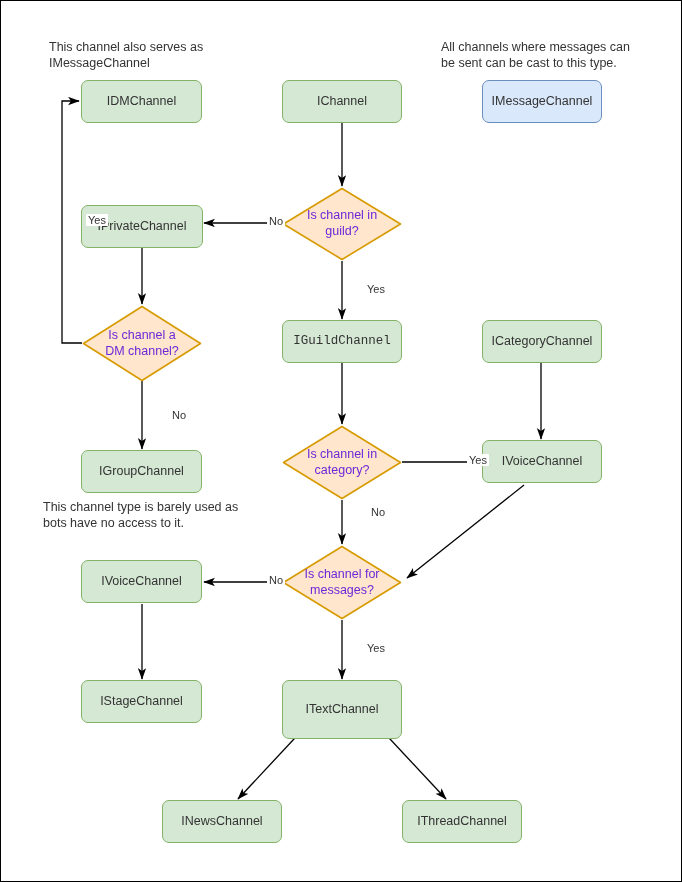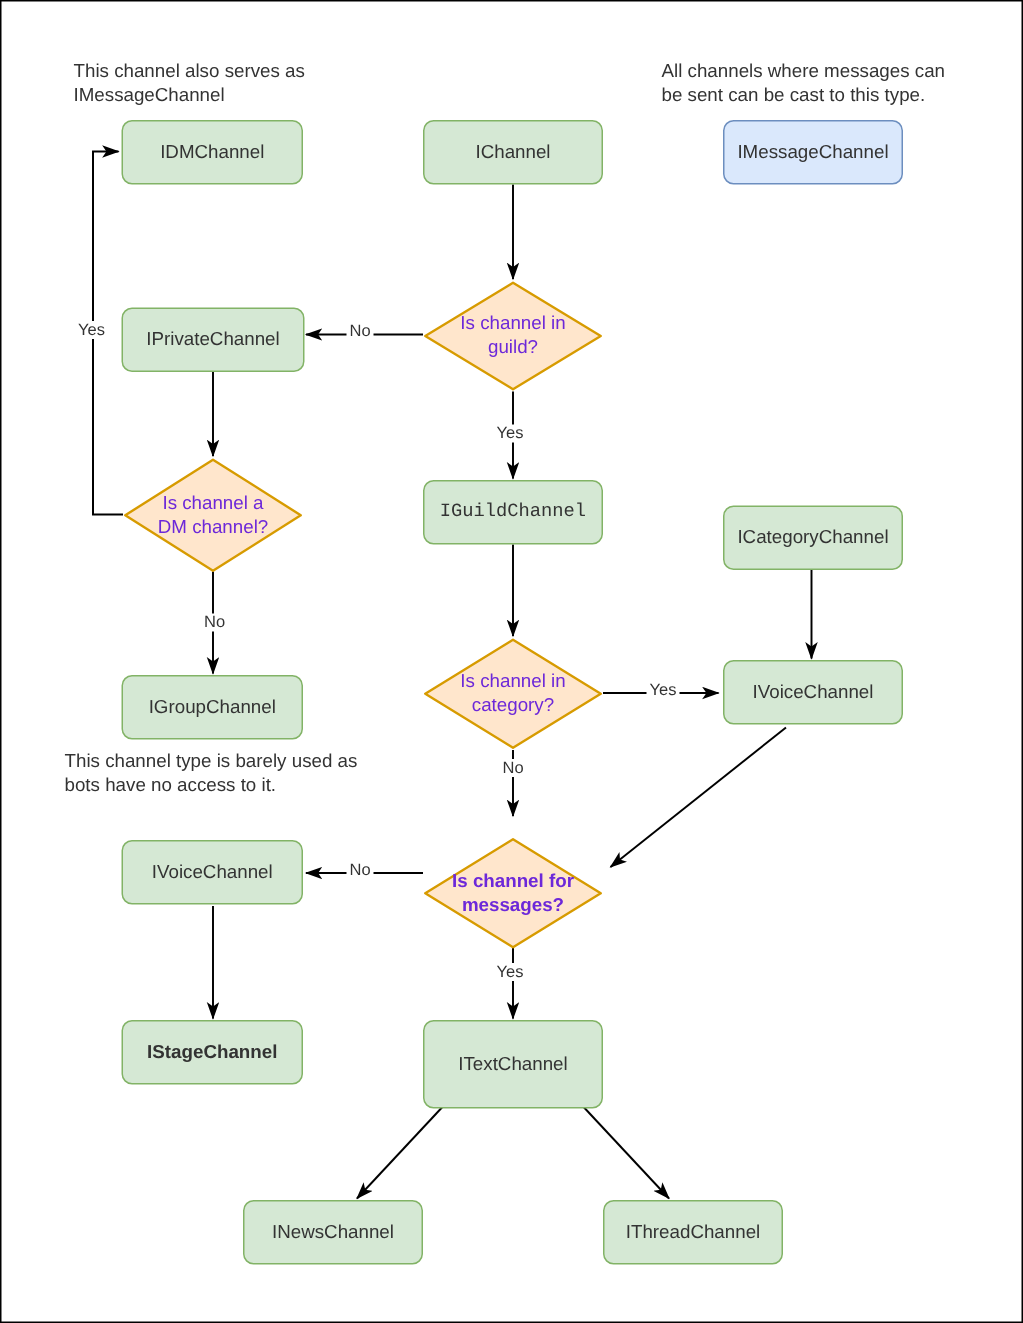--- a/index.html
+++ b/index.html
@@ -77,20 +77,21 @@
   }
   .edge-label {
     position: absolute;
     font-size: 11px;
     color: #333333;
     background: #ffffff;
     padding: 0 2px;
     text-align: center;
     z-index: 4;
     line-height: 1.1;
+    margin-left: 36px;
   }
 </style>
 </head>
 <body>
 
 <div id="canvas">
 
   <svg id="edge-layer" viewBox="0 0 682 882">
     <defs>
       <marker id="arrow" markerWidth="10" markerHeight="10" refX="8.4" refY="3.2" orient="auto" markerUnits="strokeWidth">
@@ -159,33 +160,33 @@
   </div>
 
   <div class="node green" style="left:80px; top:449px; width:121px; height:43px;">
     <span>IGroupChannel</span>
   </div>
 
   <div class="node green" style="left:281px; top:319px; width:120px; height:43px;font-family:Liberation Mono, monospace;">
     <span>IGuildChannel</span>
   </div>
 
-  <div class="node green" style="left:481px; top:319px; width:120px; height:43px;margin-top:17px;">
+  <div class="node green" style="left:481px; top:319px; width:120px; height:43px;">
     <span>ICategoryChannel</span>
   </div>
 
   <div class="node green" style="left:481px; top:439px; width:120px; height:43px;">
     <span>IVoiceChannel</span>
   </div>
 
   <div class="node green" style="left:80px; top:559px; width:121px; height:43px;">
     <span>IVoiceChannel</span>
   </div>
 
-  <div class="node green" style="left:80px; top:679px; width:121px; height:43px;font-weight:bold;">
+  <div class="node green" style="left:80px; top:679px; width:121px; height:43px;">
     <span>IStageChannel</span>
   </div>
 
   <div class="node green" style="left:281px; top:679px; width:120px; height:59px;">
     <span>ITextChannel</span>
   </div>
 
   <div class="node green" style="left:161px; top:799px; width:120px; height:43px;">
     <span>INewsChannel</span>
   </div>
@@ -211,21 +212,21 @@
   </div>
 
   <div class="diamond" style="left:281px; top:424px; width:120px; height:75px;">
     <svg width="120" height="75" viewBox="0 0 120 75">
       <path d="M60,1.5 L118.5,37.5 L60,73.5 L1.5,37.5 Z" fill="#ffe6cc" stroke="#d79b00" stroke-width="1.6" stroke-linejoin="round"></path>
     </svg>
     <div class="dlabel">Is channel in
 category?</div>
   </div>
 
-  <div class="diamond" style="left:281px; top:557px; width:120px; height:75px;font-weight:bold;">
+  <div class="diamond" style="left:281px; top:544px; width:120px; height:75px;">
     <svg width="120" height="75" viewBox="0 0 120 75">
       <path d="M60,1.5 L118.5,37.5 L60,73.5 L1.5,37.5 Z" fill="#ffe6cc" stroke="#d79b00" stroke-width="1.6" stroke-linejoin="round"></path>
     </svg>
     <div class="dlabel">Is channel for
 messages?</div>
   </div>
 
   <div class="edge-label" style="left:230px; top:214px;">No</div>
 
   <div class="edge-label" style="left:328px; top:282px;">Yes</div>

